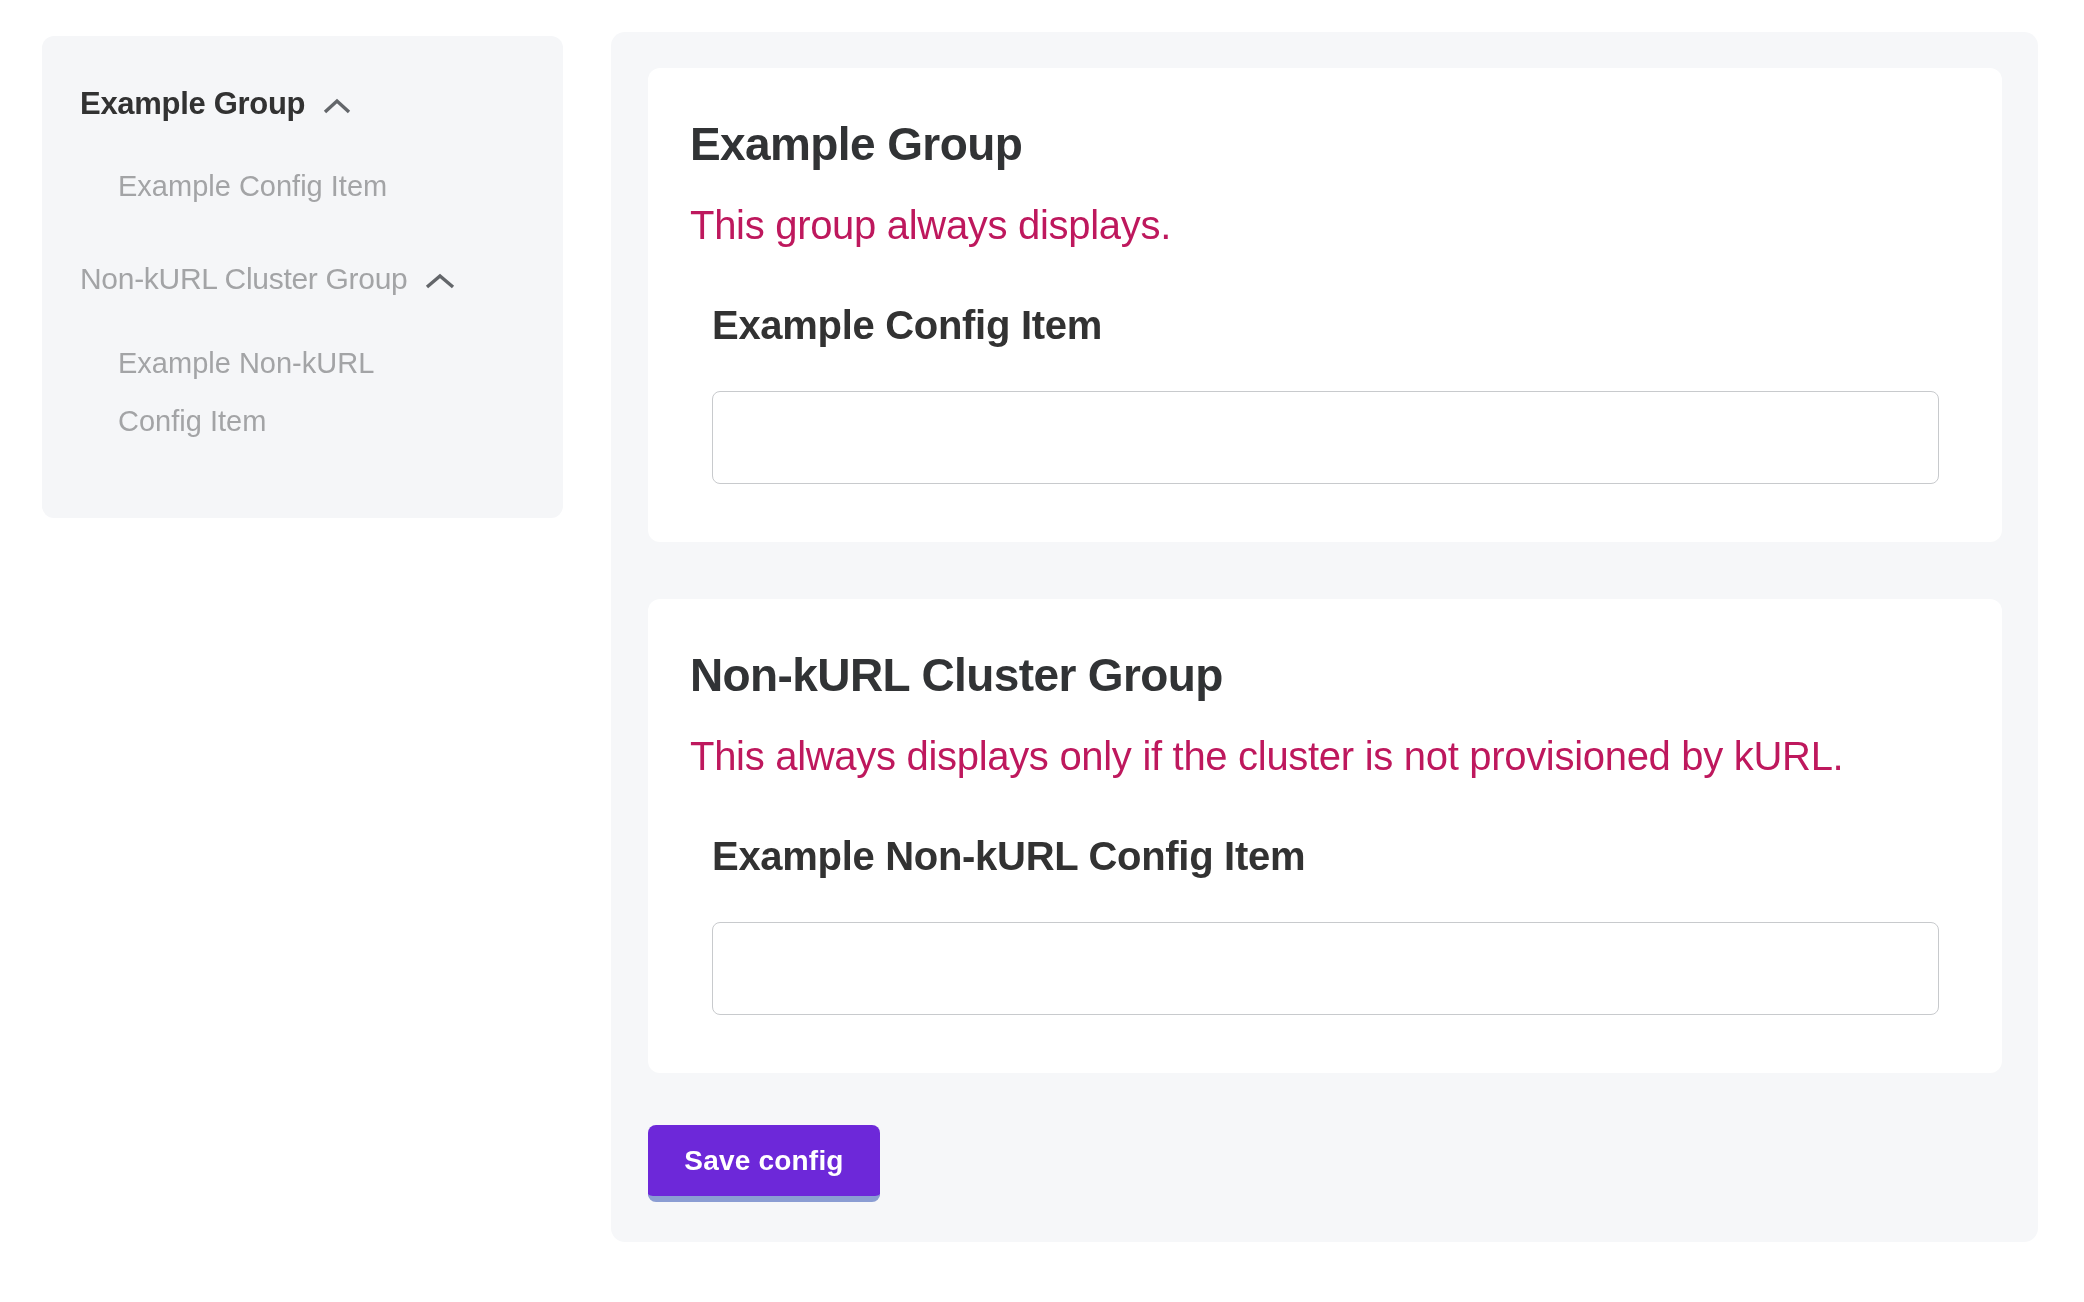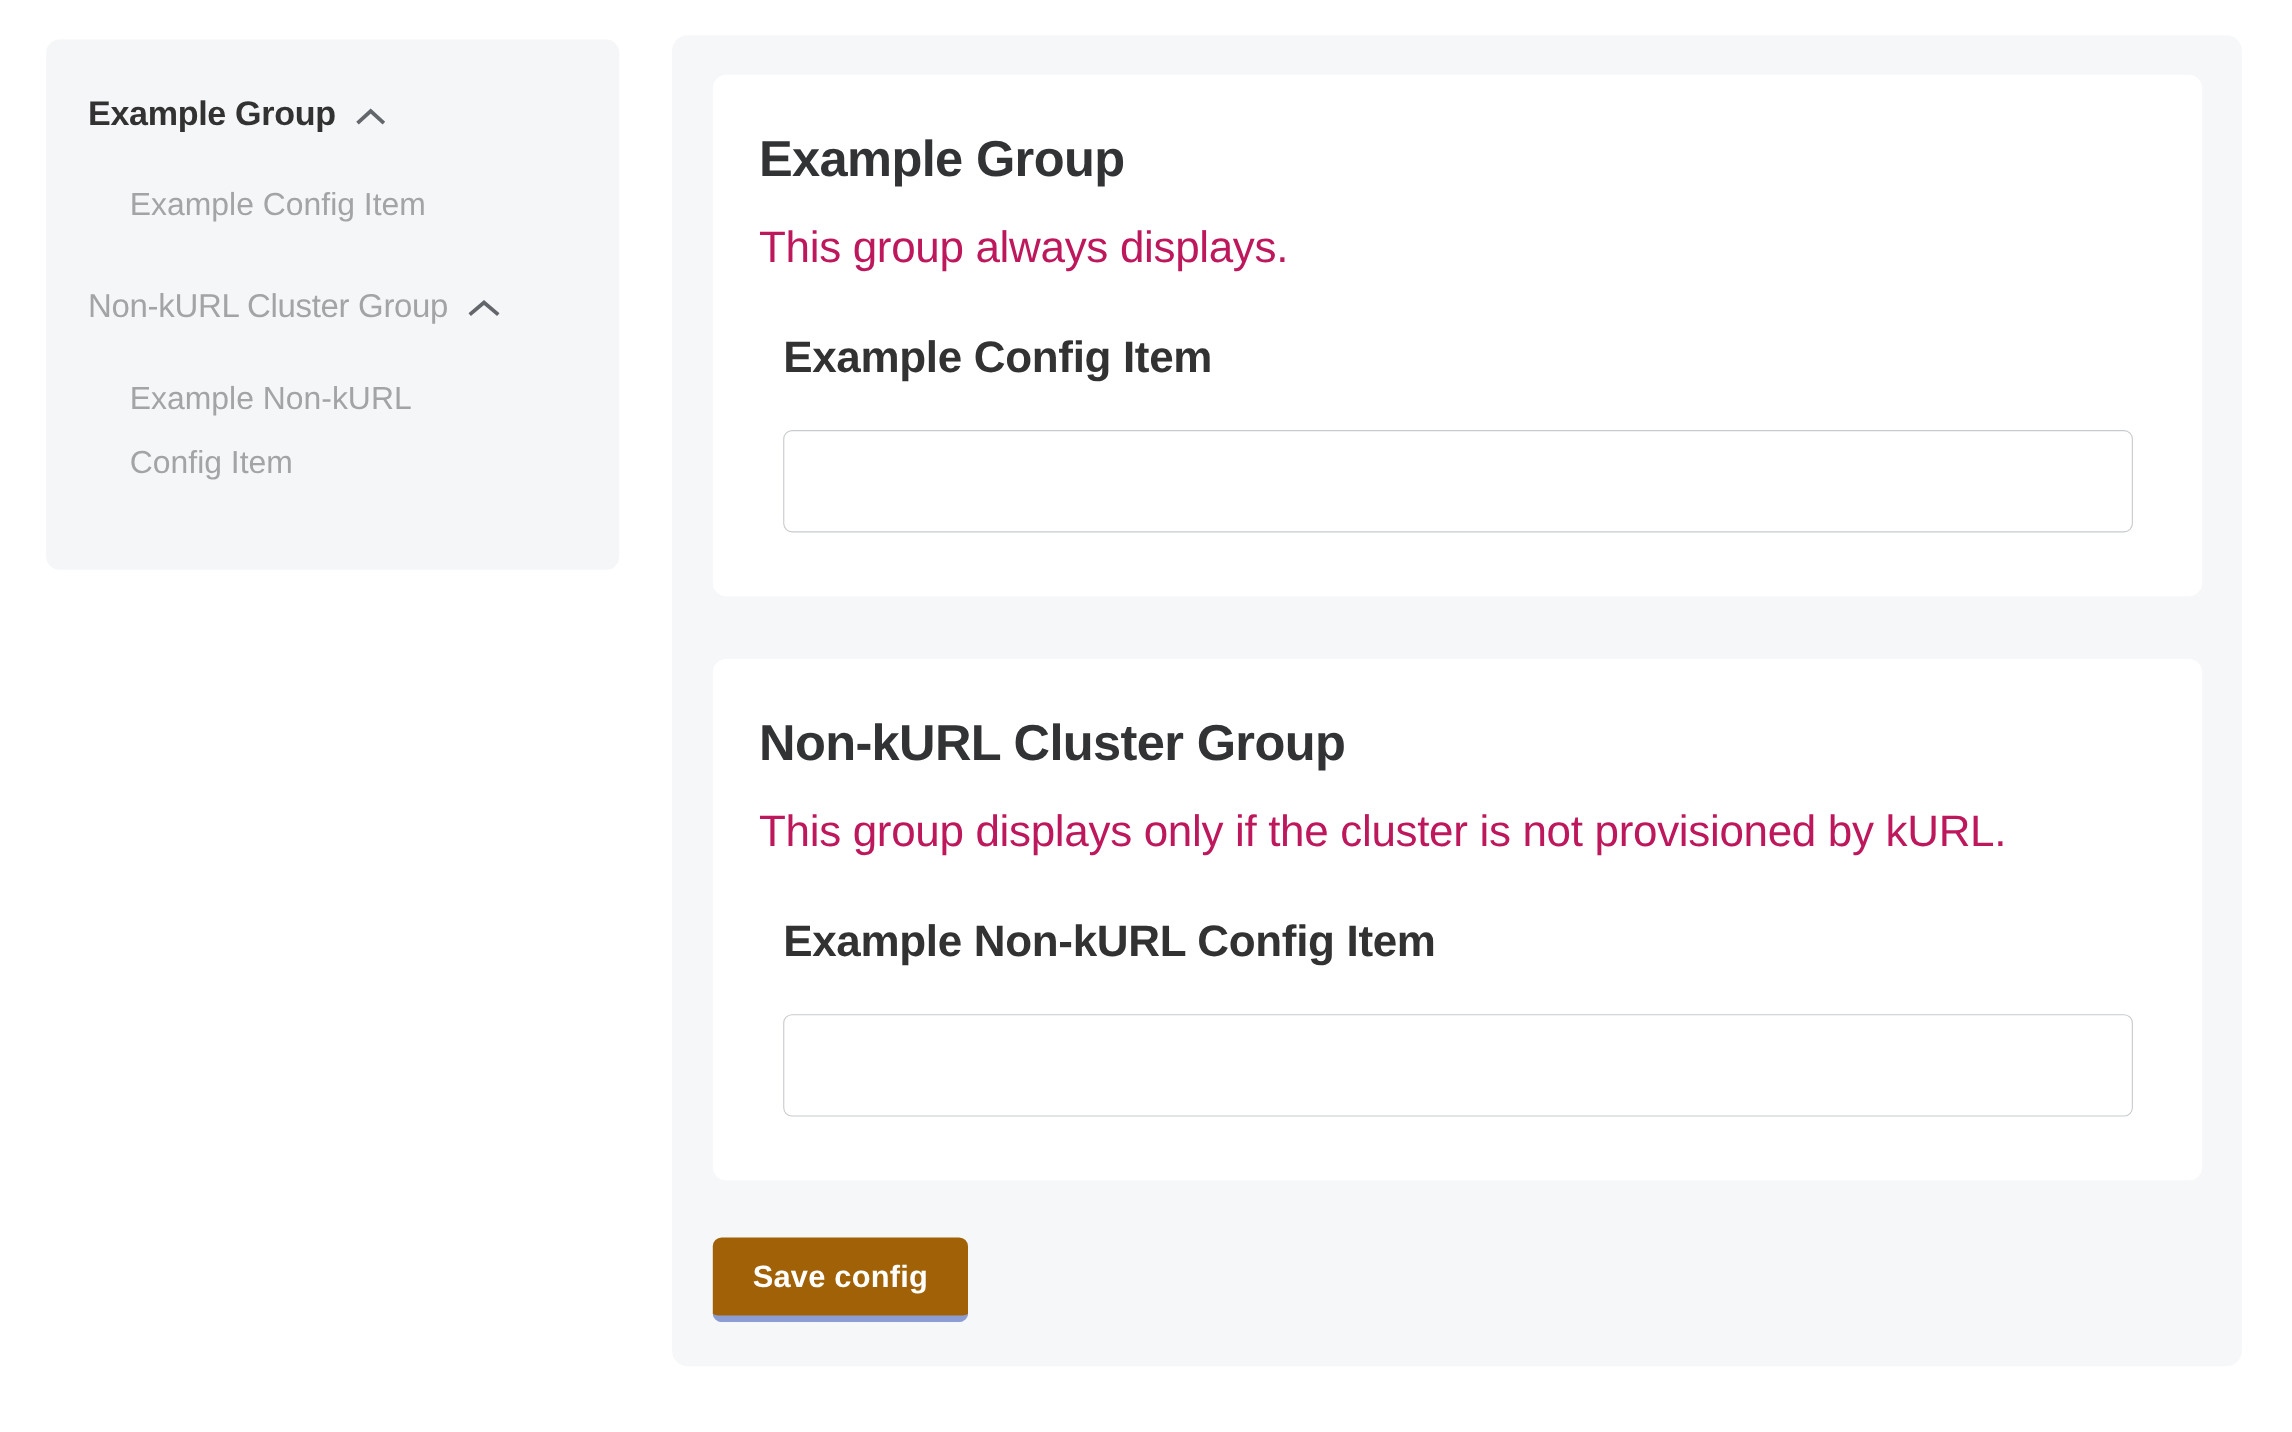--- a/index.html
+++ b/index.html
@@ -89,21 +89,21 @@
     font-size: 34px; color: #323232;
     padding: 0 26px;
     outline: none;
   }
 
   .save-btn {
     display: block;
     margin-top: 52px;
     width: 232px; height: 77px;
     box-sizing: border-box;
-    background: #a16207;
+    background: #6d28d9;
     border: none;
     border-bottom: 6px solid #8b9dd3;
     border-radius: 8px;
     color: #ffffff;
     font-family: "Liberation Sans", sans-serif;
     font-size: 28px; font-weight: 700;
     letter-spacing: 0.2px;
     cursor: pointer;
   }
 </style>
@@ -146,21 +146,21 @@
     <h2>Example Group</h2>
     <p class="desc">This group always displays.</p>
     <div class="config-item">
       <div class="item-label">Example Config Item</div>
       <input type="text" value="" style="">
     </div>
   </section>
 
   <section class="card">
     <h2>Non-kURL Cluster Group</h2>
-    <p class="desc">This group displays only if the cluster is not provisioned by kURL.</p>
+    <p class="desc">This always displays only if the cluster is not provisioned by kURL.</p>
     <div class="config-item">
       <div class="item-label">Example Non-kURL Config Item</div>
       <input type="text" value="" style="">
     </div>
   </section>
 
   <button class="save-btn">Save config</button>
 
 </main>
 

